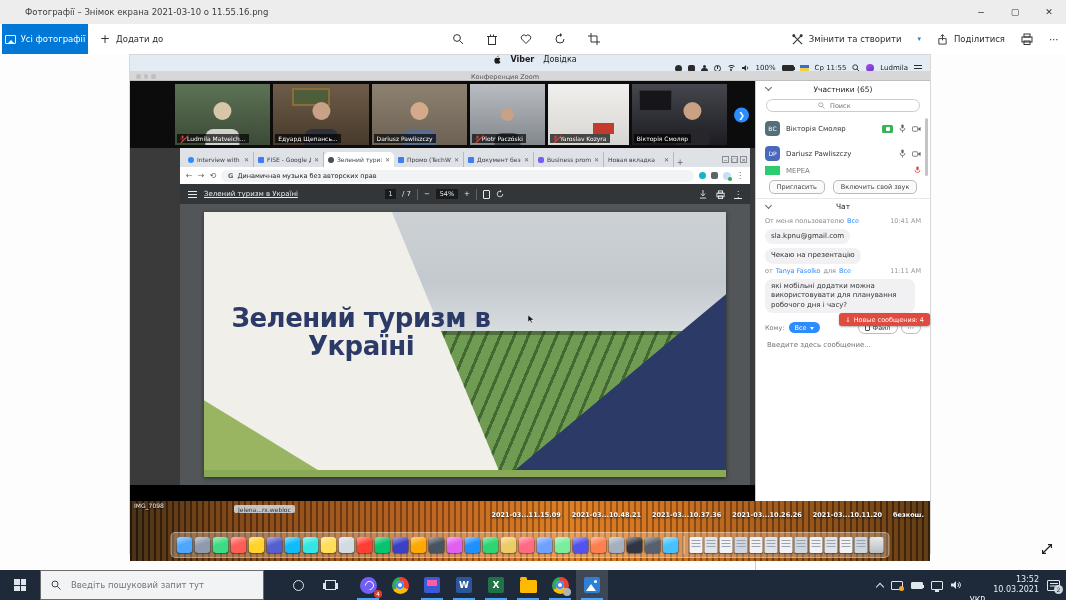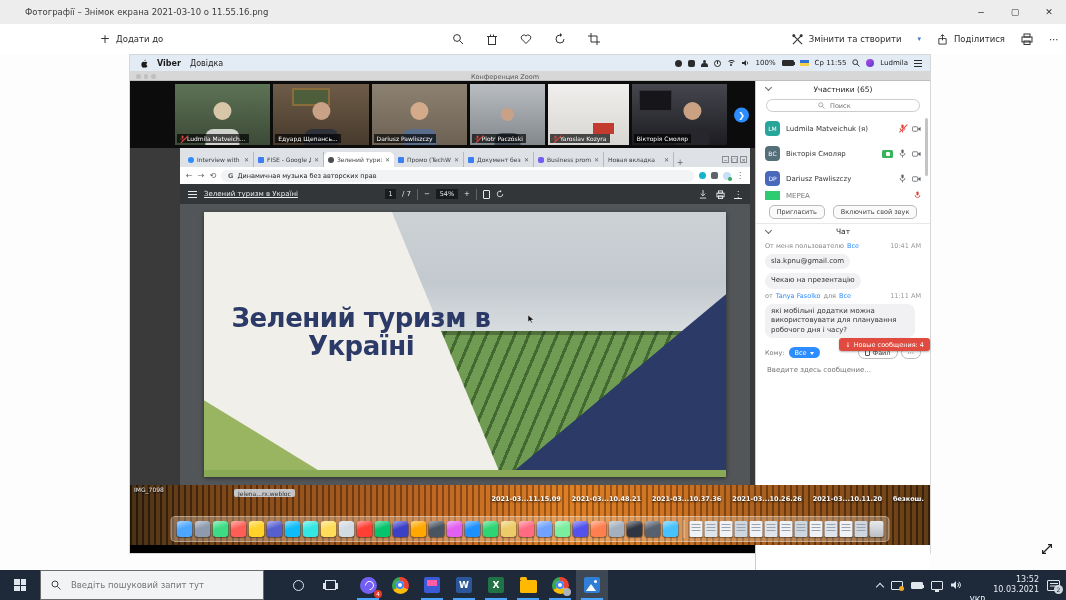--- a/index.html
+++ b/index.html
@@ -32,21 +32,21 @@
 
   
   .ph-canvas{position:absolute;left:0;top:54px;width:1066px;height:516px;background:#fdfdfd;}
   .expand-ic{position:absolute;right:12px;bottom:14px;}
 
   
   .shot{position:absolute;left:130px;top:1px;width:800px;height:498px;background:#000;
         box-shadow:0 0 0 1px rgba(0,0,0,.15);}
 
   .mac-menubar{position:absolute;left:0;top:0;width:800px;height:16px;background:#e3ebf4;
-               display:flex;align-items:center;font-size:8px;color:#1c1c1c;}
+               display:flex;align-items:center;font-size:8px;color:#1c1c1c;flex-direction:column;}
   .mb-left{display:flex;align-items:center;gap:9px;margin-left:10px;}
   .mb-right{margin-left:auto;display:flex;align-items:center;gap:6px;margin-right:8px;font-size:7px;color:#222;}
   .apple{width:8px;height:9px;}
   .mb-dot{width:7px;height:7px;border-radius:50%;background:#2b2b2b;}
   .mb-sq{width:7px;height:7px;border-radius:2px;background:#2b2b2b;}
   .mb-person{width:7px;height:7px;position:relative;}
   .mb-person:before{content:"";position:absolute;left:2px;top:0;width:3px;height:3px;border-radius:50%;background:#2b2b2b;}
   .mb-person:after{content:"";position:absolute;left:0;bottom:0;width:7px;height:3.5px;border-radius:3px 3px 0 0;background:#2b2b2b;}
   .mb-clockic{width:7px;height:7px;border:1px solid #2b2b2b;border-radius:50%;position:relative;}
   .mb-clockic:before{content:"";position:absolute;left:2.4px;top:0.8px;width:1px;height:2.4px;background:#2b2b2b;}
@@ -173,21 +173,21 @@
   .to-lbl{font-size:6.5px;color:#777;}
   .to-pill{background:#2d8cff;color:#fff;font-size:6.5px;border-radius:8px;padding:1.5px 6px;display:flex;gap:3px;align-items:center;}
   .to-pill i{border-left:2.5px solid transparent;border-right:2.5px solid transparent;border-top:3px solid #fff;margin-top:1px;}
   .foot-right{margin-left:auto;display:flex;gap:3px;}
   .file-pill{border:1px solid #bbb;border-radius:8px;padding:1.5px 6px;font-size:6.5px;color:#444;display:flex;gap:3px;align-items:center;background:#fff;}
   .doc-ic{width:5px;height:7px;border:1px solid #555;border-radius:1px;}
   .chat-input{margin:6px 9px 0;font-size:7px;color:#9a9a9a;border:none;outline:none;width:150px;background:transparent;
               font-family:"DejaVu Sans","Liberation Sans",sans-serif;}
 
   
-  .desktop{position:absolute;left:0;top:430px;width:800px;height:60px;overflow:hidden;
+  .desktop{position:absolute;left:0;top:446px;width:800px;height:60px;overflow:hidden;
      background:linear-gradient(90deg,#30200e,#6e3a12 12%,#b65d1d 38%,#d9781f 55%,#c76a1c 68%,#7e4414 88%,#4a2c0e);}
   .desktop:before{content:"";position:absolute;inset:0;
      background:repeating-linear-gradient(90deg,rgba(0,0,0,.28) 0 2px,rgba(255,180,80,.12) 2px 6px);}
   .desk-label-top{position:absolute;left:4px;top:1px;font-size:6px;color:#f2f2f2;text-shadow:0 1px 1px #000;}
   .desk-pill{position:absolute;left:104px;top:4px;background:rgba(210,220,230,.85);color:#333;font-size:6px;
              border-radius:2px;padding:0.5px 4px;}
   .desk-labels{position:absolute;right:6px;top:10px;display:flex;gap:11px;font-size:6.5px;color:#fff;
                text-shadow:0 1px 2px rgba(0,0,0,.9);font-weight:bold;}
   .dock{position:absolute;left:50%;bottom:3px;transform:translateX(-50%);height:26px;
         background:rgba(255,236,214,.30);border:1px solid rgba(255,255,255,.35);border-radius:5px;
@@ -256,20 +256,24 @@
 <div id="root">
 
   <div class="ph-titlebar">
     <span class="ph-title">Фотографії – Знімок екрана 2021-03-10 о 11.55.16.png</span>
     <span class="winctl" style="right:68px">−</span>
     <span class="winctl" style="right:34px">▢</span>
     <span class="winctl" style="right:0">✕</span>
   </div>
 
   <div class="ph-toolbar">
+    <div class="btn-allphotos">
+      <span class="pic-ico"></span>
+      <span>Усі фотографії</span>
+    </div>
     <div class="btn-addto">
       <span class="plus">+</span>
       <span>Додати до</span>
     </div>
     <div class="ph-midicons">
       <span class="tool-ic">
           <svg viewBox="0 0 12 12">
             <circle cx="5" cy="5" r="3.4" fill="none" stroke="#333" stroke-width="1"></circle>
             <line x1="7.6" y1="7.6" x2="11" y2="11" stroke="#333" stroke-width="1"></line>
           </svg>
@@ -613,38 +617,20 @@
             <span>Участники (65)</span>
           </div>
           <div class="pp-search">
             <svg width="7" height="7" viewBox="0 0 8 8">
                 <circle cx="3.2" cy="3.2" r="2.4" fill="none" stroke="#999" stroke-width=".9"></circle>
                 <line x1="5" y1="5" x2="7.5" y2="7.5" stroke="#999" stroke-width=".9"></line>
               </svg>
             <input placeholder="Поиск" style="">
           </div>
           <div class="pp-rows">
-            <div class="prow">
-              <span class="avatar" style="background:#26a69a">LM</span>
-              <span class="pname">Ludmila Matveichuk (я)</span>
-              <span class="mic">
-                  <svg width="7" height="9" viewBox="0 0 8 11">
-                    <rect x="2.6" y="0.5" width="2.8" height="5" rx="1.4" fill="#e0443a"></rect>
-                    <path d="M1 5 a3 3 0 0 0 6 0" fill="none" stroke="#e0443a" stroke-width="1"></path>
-                    <line x1="4" y1="8" x2="4" y2="10.5" stroke="#e0443a" stroke-width="1"></line>
-                  </svg>
-                  <span class="micslash"></span>
-                </span>
-              <span>
-                  <svg width="9" height="6" viewBox="0 0 11 7">
-                    <rect x="0.5" y="0.8" width="6.5" height="5.4" rx="1" fill="none" stroke="#5f6368"></rect>
-                    <path d="M7.5 3 L10.5 1 V6 L7.5 4 Z" fill="#5f6368"></path>
-                  </svg>
-                </span>
-            </div>
             <div class="prow">
               <span class="avatar" style="background:#546e7a">ВС</span>
               <span class="pname">Вікторія Смоляр</span>
               <span class="gbadge"></span>
               <span>
                   <svg width="7" height="9" viewBox="0 0 8 11">
                     <rect x="2.6" y="0.5" width="2.8" height="5" rx="1.4" fill="#5f6368"></rect>
                     <path d="M1 5 a3 3 0 0 0 6 0" fill="none" stroke="#5f6368" stroke-width="1"></path>
                     <line x1="4" y1="8" x2="4" y2="10.5" stroke="#5f6368" stroke-width="1"></line>
                   </svg>

